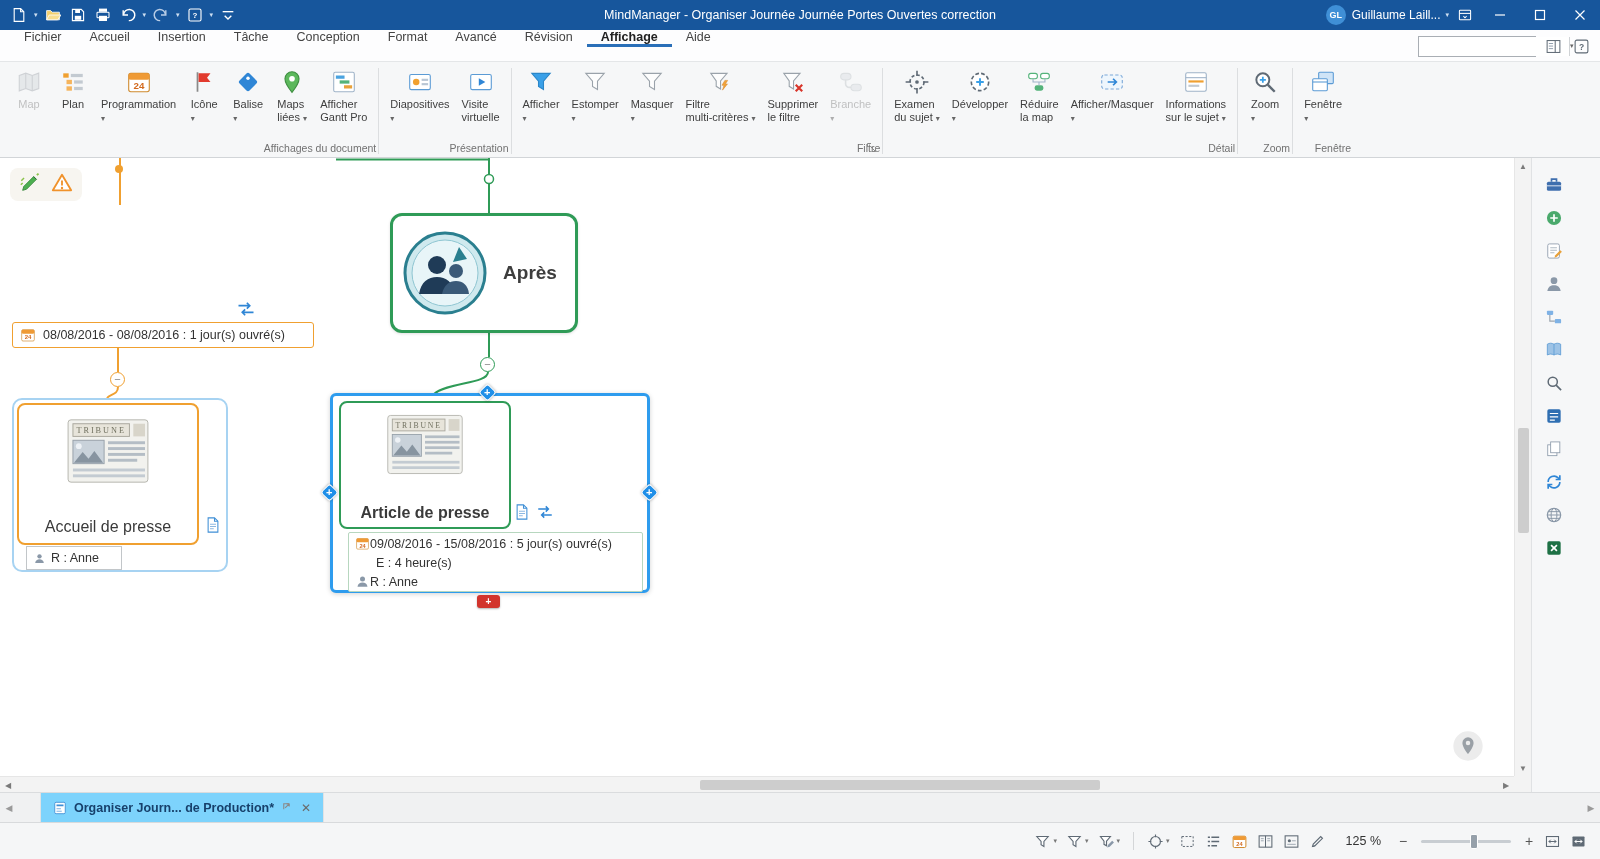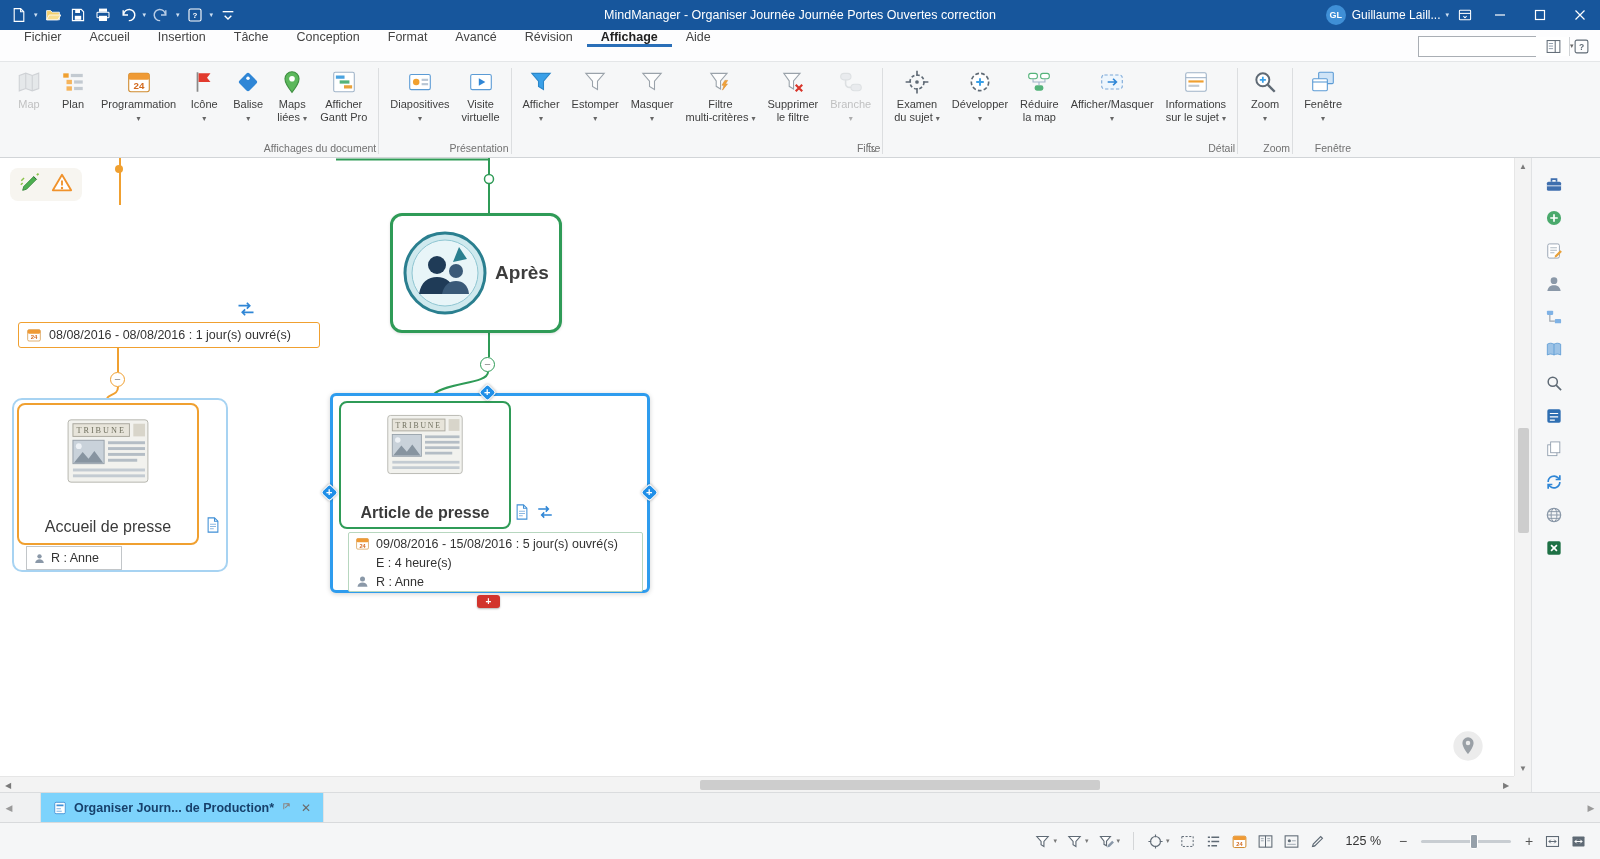--- a/index.html
+++ b/index.html
@@ -34,70 +34,70 @@
   .trb-icon{width:22px;height:22px;display:flex;align-items:center;justify-content:center}
   .trb-icon svg{width:17px;height:17px}
 
   
   .ribbon{position:absolute;top:62px;left:0;right:0;height:96px;background:#f6f7f8;border-bottom:1px solid #d2d5d8;display:flex;align-items:stretch;padding-left:4px}
   .rgroup{display:flex;flex-direction:column}
   .gbuttons{display:flex;align-items:flex-start;flex:1;padding:3px 3px 0}
   .rbtn{display:flex;flex-direction:column;align-items:center;padding:3px 6px 2px;border-radius:3px;min-width:44px;cursor:default}
   .rbtn .ricon{width:27px;height:27px;display:flex;align-items:center;justify-content:center}
   .rbtn .ricon svg{width:26px;height:26px}
-  .rbtn .rlabel{font-size:11px;line-height:13px;color:#3e3e3e;text-align:center;margin-top:3px;white-space:nowrap}
+  .rbtn .rlabel{font-size:11px;line-height:13px;color:#3e3e3e;margin-top:3px;white-space:nowrap}
   .rbtn .chev{font-size:8px;color:#666}
   .rbtn.disabled{opacity:.5}
   .rbtn.disabled .rlabel{color:#8a8a8a}
   .gfooter{height:18px;position:relative;text-align:right}
   .gflabel{font-size:10.5px;color:#717171;line-height:18px}
   .glauncher{position:absolute;right:3px;bottom:3px;width:12px;height:12px}
   .glauncher svg{width:11px;height:11px}
   .gsep{width:1px;background:#dcdee0;margin:6px 2px 3px}
 
   
   .workspace{position:absolute;top:158px;left:0;width:1600px;height:634px;background:#fff}
   .canvas{position:absolute;left:0;top:0;width:1514px;height:618px;background:#fff;overflow:hidden}
   .connections{position:absolute;left:0;top:0;pointer-events:none}
   .badges{position:absolute;left:10px;top:10px;display:flex;gap:10px;background:#f7f5f0;border-radius:8px;padding:4px 9px;align-items:center}
   .badges svg{width:22px;height:22px}
 
   .topic{position:absolute;background:#fff;display:flex;align-items:center;box-shadow:0 1px 3px rgba(0,0,0,.12)}
   .t-pendant{left:10px;top:47px;width:218px;height:112px;border:3px solid #f0a030;border-radius:10px;padding:0 8px;gap:6px}
   .t-pendant svg.champagne{width:62px;height:94px;flex:none}
-  .t-apres{left:390px;top:55px;width:172px;height:120px;border:3px solid #2f9b57;border-radius:12px;padding:0 10px;gap:8px}
+  .t-apres{left:390px;top:55px;width:188px;height:120px;border:3px solid #2f9b57;border-radius:12px;padding:0 10px;gap:8px}
   .t-apres svg.people{width:84px;height:84px;flex:none}
   .tlabel-big{font-size:19px;font-weight:bold;color:#3d3d3d;flex:1;text-align:center}
 
   .reln{position:absolute;width:20px;height:20px}
   .reln svg{width:20px;height:20px}
   .reln-pendant{left:236px;top:141px}
 
-  .datebox{position:absolute;left:18px;top:164px;width:302px;height:26px;background:#fff;border:1.5px solid #f0a030;border-radius:3px;display:flex;align-items:center;gap:7px;padding:0 7px;font-size:12.5px;color:#333}
+  .datebox{position:absolute;left:12px;top:164px;width:302px;height:26px;background:#fff;border:1.5px solid #f0a030;border-radius:3px;display:flex;align-items:center;gap:7px;padding:0 7px;font-size:12.5px;color:#333}
   .datebox svg{width:16px;height:16px;flex:none}
 
   .mc{position:absolute;width:15px;height:15px;border-radius:50%;background:#fff;display:flex;align-items:center;justify-content:center;font-size:11px;color:#888;line-height:1;z-index:3}
   .mc-orange{border:1.5px solid #f0a030;left:110px;top:214px}
   .mc-green{border:1.5px solid #2f9b57;left:480px;top:199px}
 
   .sel-accueil{position:absolute;left:12px;top:240px;width:216px;height:174px;border:2px solid #a7d3f2;border-radius:10px;background:#fff}
   .inner-accueil{position:absolute;left:3px;top:3px;width:182px;height:142px;border:2px solid #f0a030;border-radius:8px;display:flex;flex-direction:column;align-items:center;justify-content:space-between;padding:9px 4px 7px}
   .inner-accueil .tname{font-size:16px;font-weight:normal;color:#3a3a3a;white-space:nowrap}
   .note-accueil{position:absolute;left:190px;top:116px;width:18px;height:18px}
   .resbox{position:absolute;left:12px;top:146px;width:96px;height:24px;background:#fff;border:1px solid #c2c6c9;display:flex;align-items:center;gap:5px;padding:0 6px;font-size:12.5px;color:#333}
   .resbox svg{width:13px;height:13px;flex:none}
 
   .sel-article{position:absolute;left:330px;top:235px;width:320px;height:200px;border:3px solid #2e9cee;border-radius:6px;background:#fff;box-shadow:0 1px 5px rgba(0,0,0,.18)}
   .inner-article{position:absolute;left:6px;top:5px;width:172px;height:128px;border:2px solid #2f9b57;border-radius:8px;display:flex;flex-direction:column;align-items:center;justify-content:space-between;padding:7px 4px 5px}
   .inner-article .tname{font-size:16px;font-weight:bold;color:#3a3a3a;white-space:nowrap}
   .art-icons{position:absolute;left:180px;top:107px;display:flex;gap:5px;align-items:center}
   .art-icons .aic{width:18px;height:18px}
   .art-icons svg{width:18px;height:18px}
   .details{position:absolute;left:15px;top:136px;width:295px;height:60px;border:1px solid #b7d7bf;border-radius:2px;background:#fff;padding:1px 6px;font-size:12.5px;color:#333}
-  .drow{display:flex;align-items:center;gap:6px;height:19px;white-space:nowrap}
+  .drow{display:flex;align-items:center;height:19px;white-space:nowrap}
   .drow svg{width:15px;height:15px;flex:none}
   .drow.indent{padding-left:21px}
 
   .handle{position:absolute;width:13px;height:13px;background:#1f8fe8;border:1.5px solid #fff;border-radius:3px;transform:rotate(45deg);box-shadow:0 0 3px rgba(0,0,0,.35);display:flex;align-items:center;justify-content:center;z-index:4}
   .handle i{transform:rotate(-45deg);font-style:normal;color:#fff;font-size:11px;font-weight:bold;line-height:1}
   .h-top{left:481px;top:228px}.h-left{left:323px;top:328px}.h-right{left:643px;top:328px}
 
   .redflag{position:absolute;left:477px;top:437px;width:23px;height:13px;background:#d2342c;border-radius:3px;color:#fff;font-size:10px;font-weight:bold;display:flex;align-items:center;justify-content:center;line-height:1;box-shadow:0 1px 2px rgba(0,0,0,.3)}
 
   .mappin{position:absolute;left:1452px;top:572px;width:32px;height:32px}

